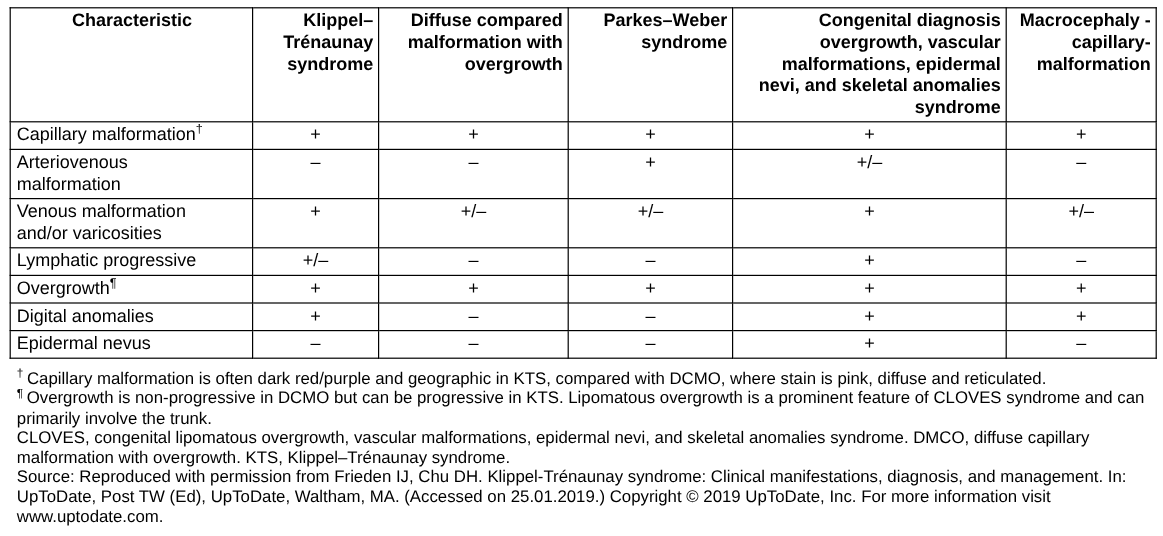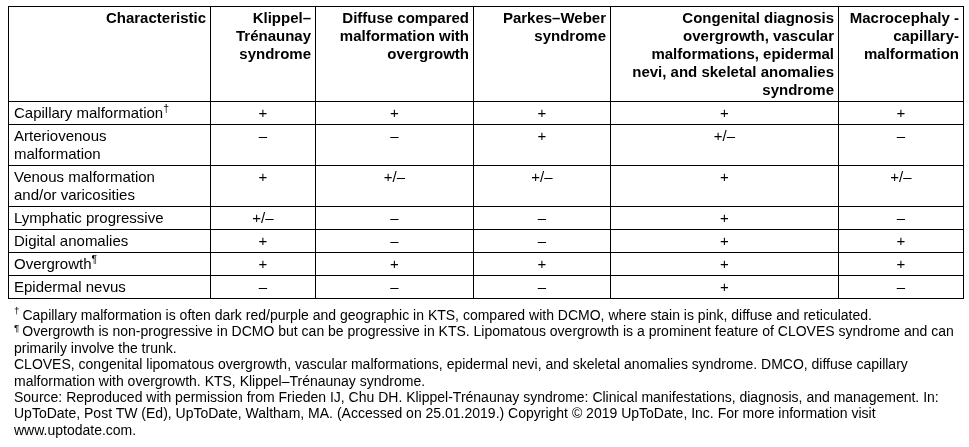--- a/index.html
+++ b/index.html
@@ -22,21 +22,21 @@
     vertical-align: top;
     font-size: 15px;
     line-height: 18px;
   }
   table.cmp th {
     font-weight: bold;
     text-align: right;
     padding: 2px 4px;
   }
   table.cmp th.char-col {
-    text-align: right;
+    text-align: center;
     padding-left: 5px;
   }
   table.cmp td.rowlabel {
     text-align: left;
     padding: 2px 22px 2px 5px;
     margin-left: 16px;
   }
   table.cmp td.val {
     text-align: center;
     padding: 2px 2px;
@@ -103,32 +103,32 @@
       </tr>
       <tr>
         <td class="rowlabel"><span>Lymphatic progressive</span><sup></sup></td>
         <td class="val">+/–</td>
         <td class="val">–</td>
         <td class="val">–</td>
         <td class="val">+</td>
         <td class="val">–</td>
       </tr>
       <tr>
+        <td class="rowlabel"><span>Overgrowth</span><sup>¶</sup></td>
+        <td class="val">+</td>
+        <td class="val">+</td>
+        <td class="val">+</td>
+        <td class="val">+</td>
+        <td class="val">+</td>
+      </tr>
+      <tr>
         <td class="rowlabel"><span>Digital anomalies</span><sup></sup></td>
         <td class="val">+</td>
         <td class="val">–</td>
         <td class="val">–</td>
-        <td class="val">+</td>
-        <td class="val">+</td>
-      </tr>
-      <tr>
-        <td class="rowlabel"><span>Overgrowth</span><sup>¶</sup></td>
-        <td class="val">+</td>
-        <td class="val">+</td>
-        <td class="val">+</td>
         <td class="val">+</td>
         <td class="val">+</td>
       </tr>
       <tr>
         <td class="rowlabel"><span>Epidermal nevus</span><sup></sup></td>
         <td class="val">–</td>
         <td class="val">–</td>
         <td class="val">–</td>
         <td class="val">+</td>
         <td class="val">–</td>

